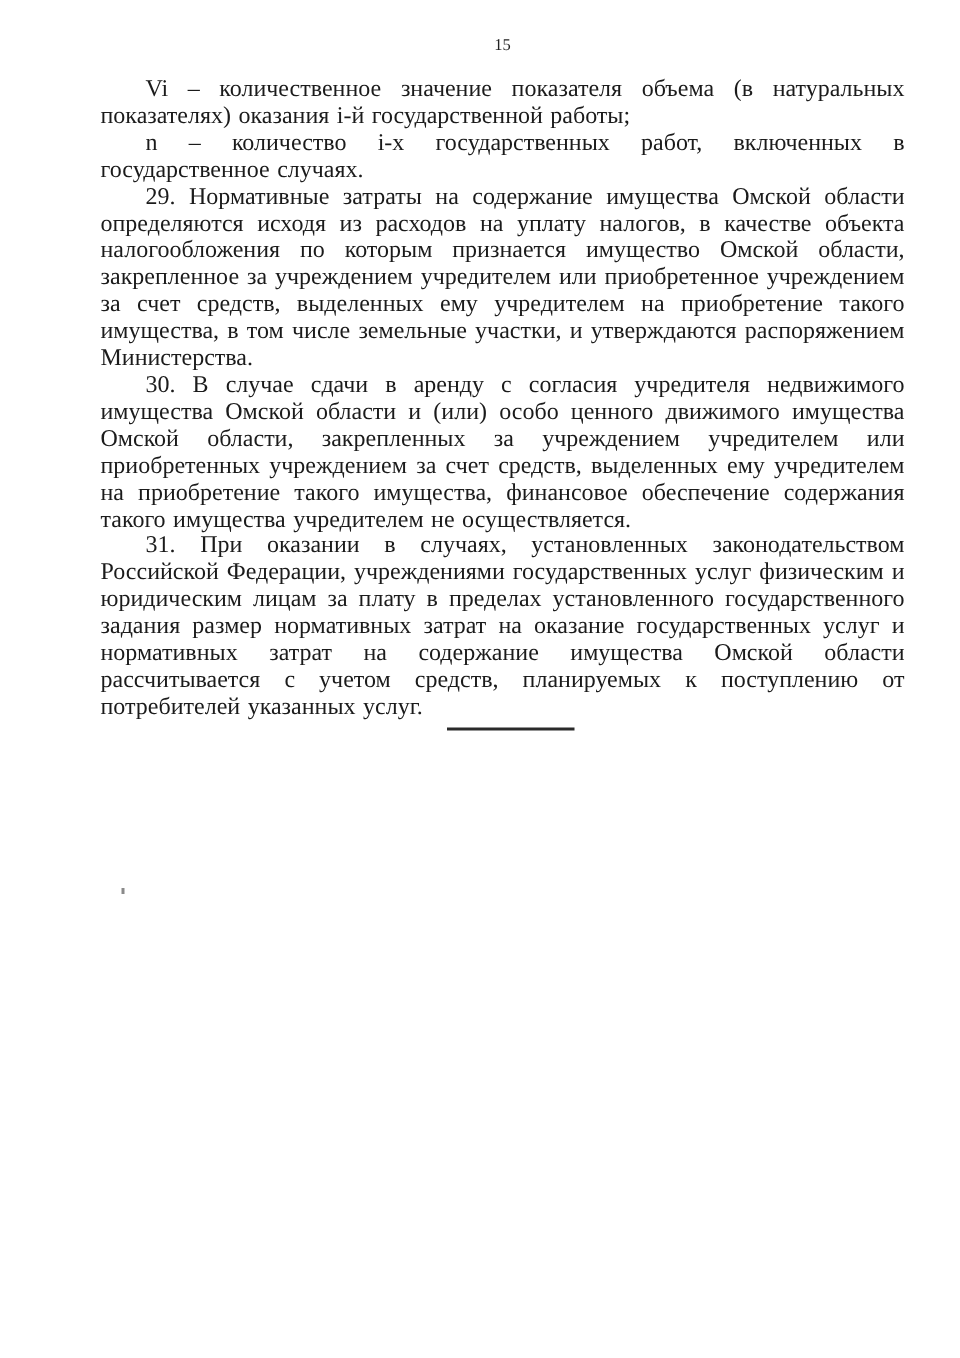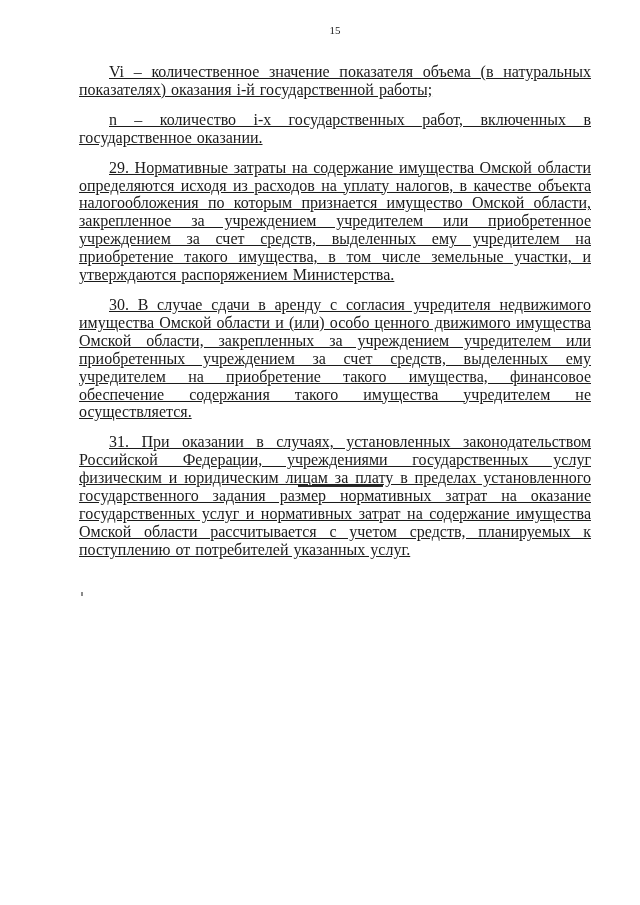--- a/index.html
+++ b/index.html
@@ -30,25 +30,24 @@
     position: absolute;
     top: 51px;
     left: 67px;
     width: 536px;
     font-size: 16px;
     line-height: 17.9px;
     text-align: justify;
     color: #1b1b1b;
   }
   .text-block p {
-    margin: 12px;
+    margin: 0;
     padding: 0;
     text-indent: 30px;
     word-spacing: 1px;
-    text-decoration: underline;
   }
   .section-divider {
     position: absolute;
     top: 485px;
     left: 298px;
     width: 85px;
     height: 2px;
     background: #2a2a2a;
   }
   .ink-speck {
@@ -62,21 +61,21 @@
 </style>
 </head>
 <body>
 
 <div class="page">
 
   <div class="page-number">15</div>
 
   <div class="text-block">
     <p>Vi – количественное значение показателя объема (в натуральных показателях) оказания i-й государственной работы;</p>
-    <p>n – количество i-х государственных работ, включенных в государственное оказании.</p>
+    <p>n – количество i-х государственных работ, включенных в государственное случаях.</p>
     <p>29. Нормативные затраты на содержание имущества Омской области определяются исходя из расходов на уплату налогов, в качестве объекта налогообложения по которым признается имущество Омской области, закрепленное за учреждением учредителем или приобретенное учреждением за счет средств, выделенных ему учредителем на приобретение такого имущества, в том числе земельные участки, и утверждаются распоряжением Министерства.</p>
     <p>30. В случае сдачи в аренду с согласия учредителя недвижимого имущества Омской области и (или) особо ценного движимого имущества Омской области, закрепленных за учреждением учредителем или приобретенных учреждением за счет средств, выделенных ему учредителем на приобретение такого имущества, финансовое обеспечение содержания такого имущества учредителем не осуществляется.</p>
     <p>31. При оказании в случаях, установленных законодательством Российской Федерации, учреждениями государственных услуг физическим и юридическим лицам за плату в пределах установленного государственного задания размер нормативных затрат на оказание государственных услуг и нормативных затрат на содержание имущества Омской области рассчитывается с учетом средств, планируемых к поступлению от потребителей указанных услуг.</p>
   </div>
 
   <div class="section-divider"></div>
 
   <div class="ink-speck"></div>
 
 </div>

